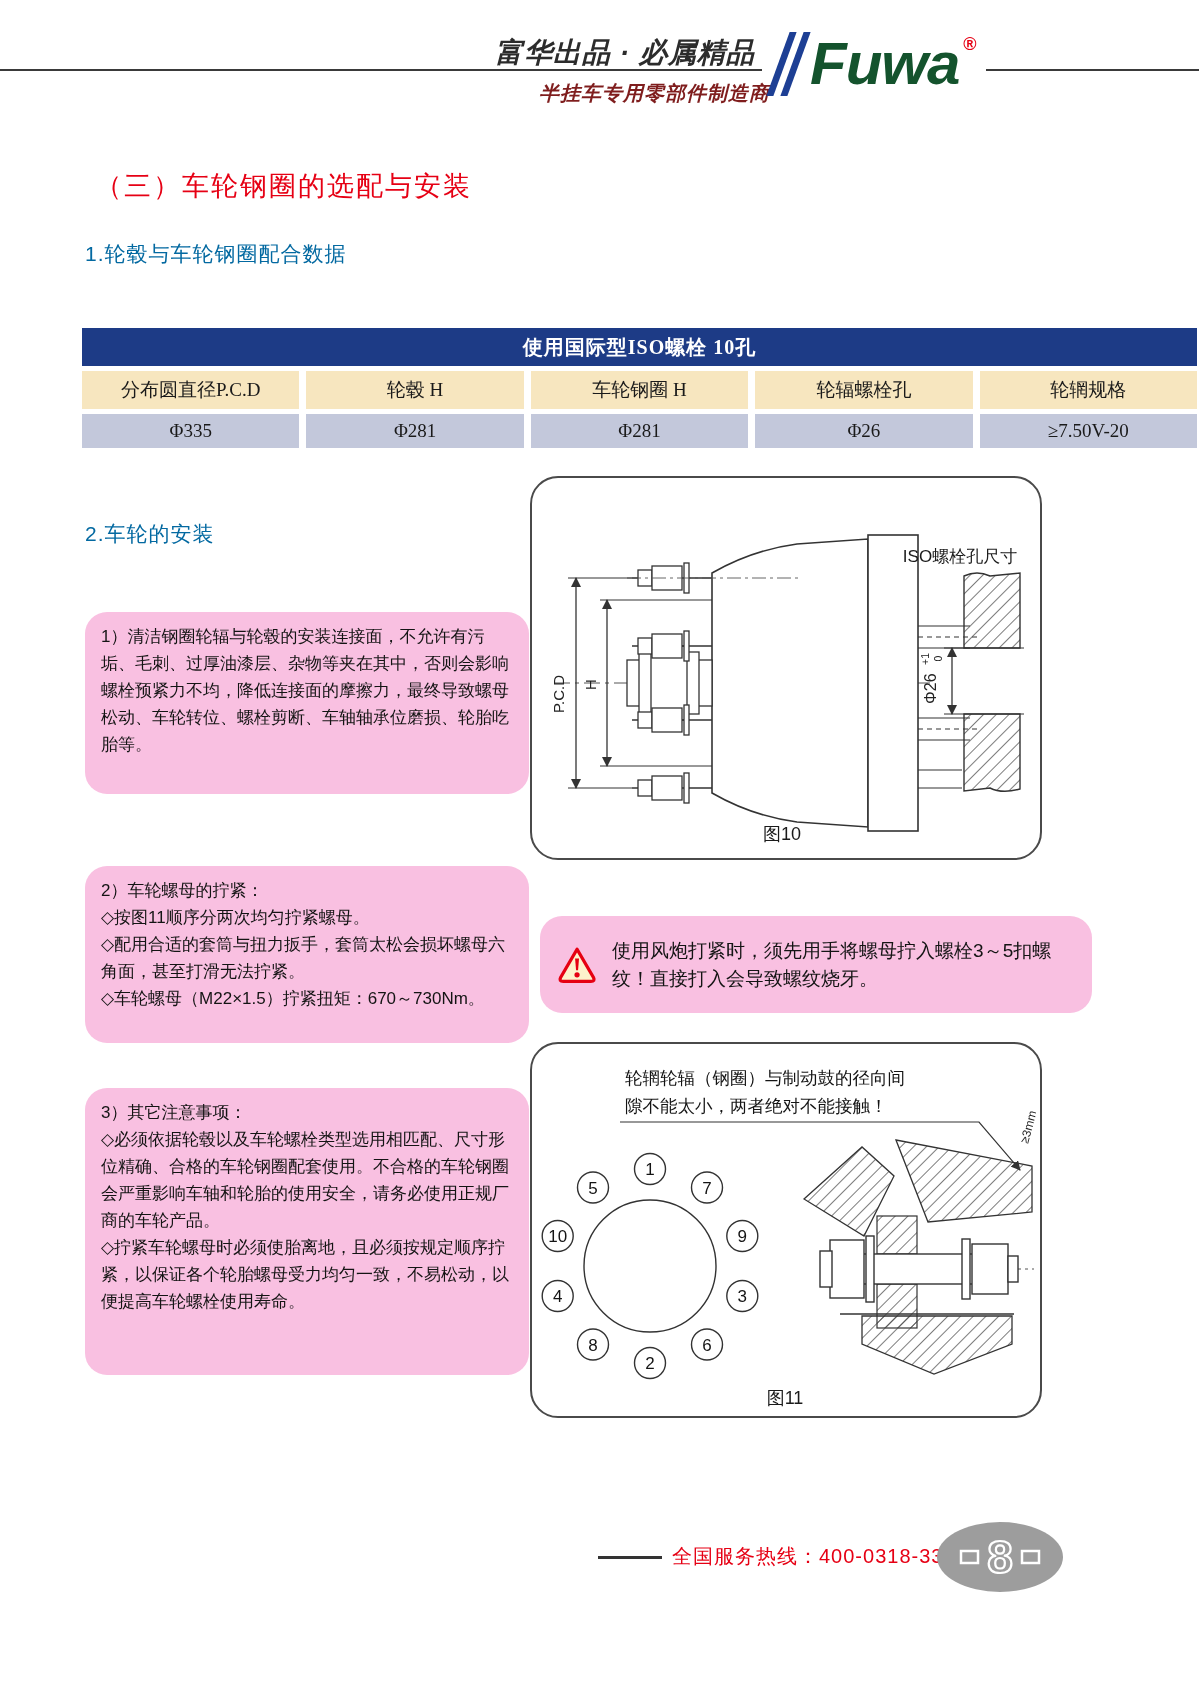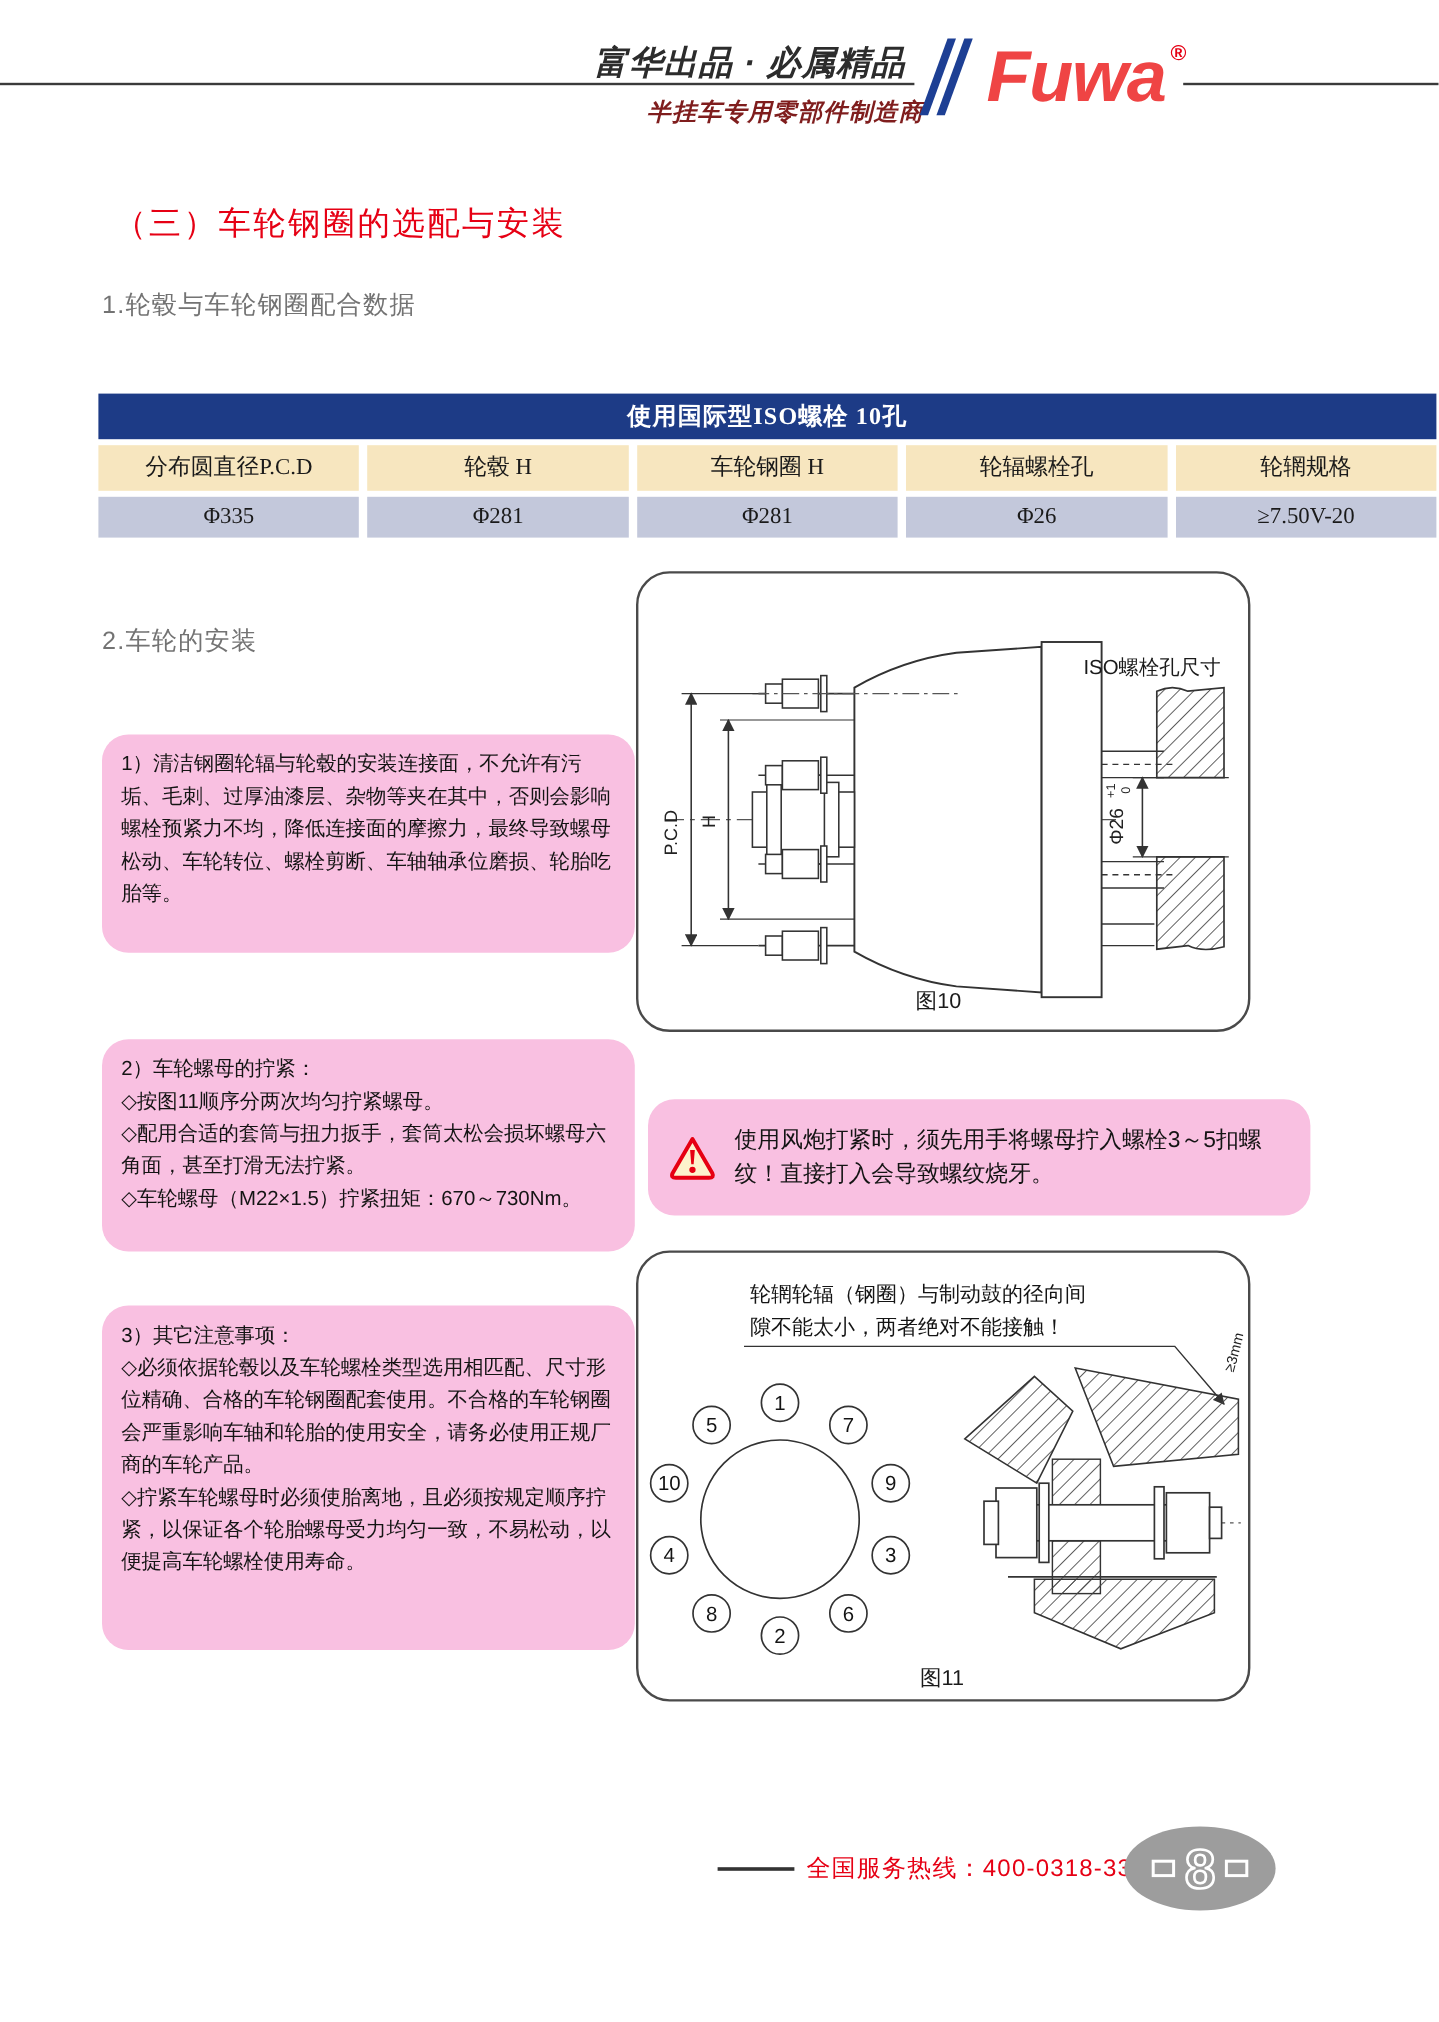--- a/index.html
+++ b/index.html
@@ -14,26 +14,26 @@
   
   .slogan1 { left:480px; top:34px; width:290px; text-align:center;
     font-size:28px; font-weight:700; font-style:italic; color:#2c2c2c; letter-spacing:1px; }
   .slogan2 { left:462px; top:80px; width:308px; text-align:right;
     font-size:20px; font-weight:700; font-style:italic; color:#7f1d1d; letter-spacing:1px; }
   .hdr-line-left  { left:0; top:69px; width:762px; height:2px; background:#3a3a3a; }
   .hdr-line-right { left:986px; top:69px; width:213px; height:2px; background:#3a3a3a; }
   .logo { left:778px; top:32px; display:flex; align-items:flex-start; }
   .logo-bar { width:7px; height:64px; background:#1d3f94; transform:skewX(-20deg); margin-right:7px; }
   .logo-text { font-size:60px; line-height:64px; font-weight:900; font-style:italic;
-    color:#ef4444; letter-spacing:-1px; margin-left:16px;text-align:right; }
+    color:#14532d; letter-spacing:-1px; margin-left:4px;text-align:right; }
   .logo-reg { font-size:18px; font-weight:700; color:#e60014; margin-left:4px; margin-top:2px; }
 
   
   .doc-title { left:95px; top:168px; font-size:27px; color:#e60014; letter-spacing:2px; }
-  .sec-head  { font-size:21px; color:#737373; letter-spacing:1px; }
+  .sec-head  { font-size:21px; color:#0369a1; letter-spacing:1px; }
   .sec1 { left:85px; top:240px; }
   .sec2 { left:85px; top:520px; }
 
   
   .spec-table { left:82px; top:328px; width:1115px;font-family:Liberation Serif, serif; }
   .t-head { height:38px; line-height:38px; background:#1d3b86; color:#ffffff;
     text-align:center; font-size:20px; font-weight:700; letter-spacing:1px; margin-bottom:5px; }
   .t-grid { display:grid; grid-template-columns:repeat(5,1fr); column-gap:7px; margin-bottom:5px; }
   .t-col  { height:38px; line-height:38px; background:#f7e6bf; text-align:center; font-size:19px; }
   .t-val  { height:34px; line-height:34px; background:#c3c8db; text-align:center; font-size:19px; }

